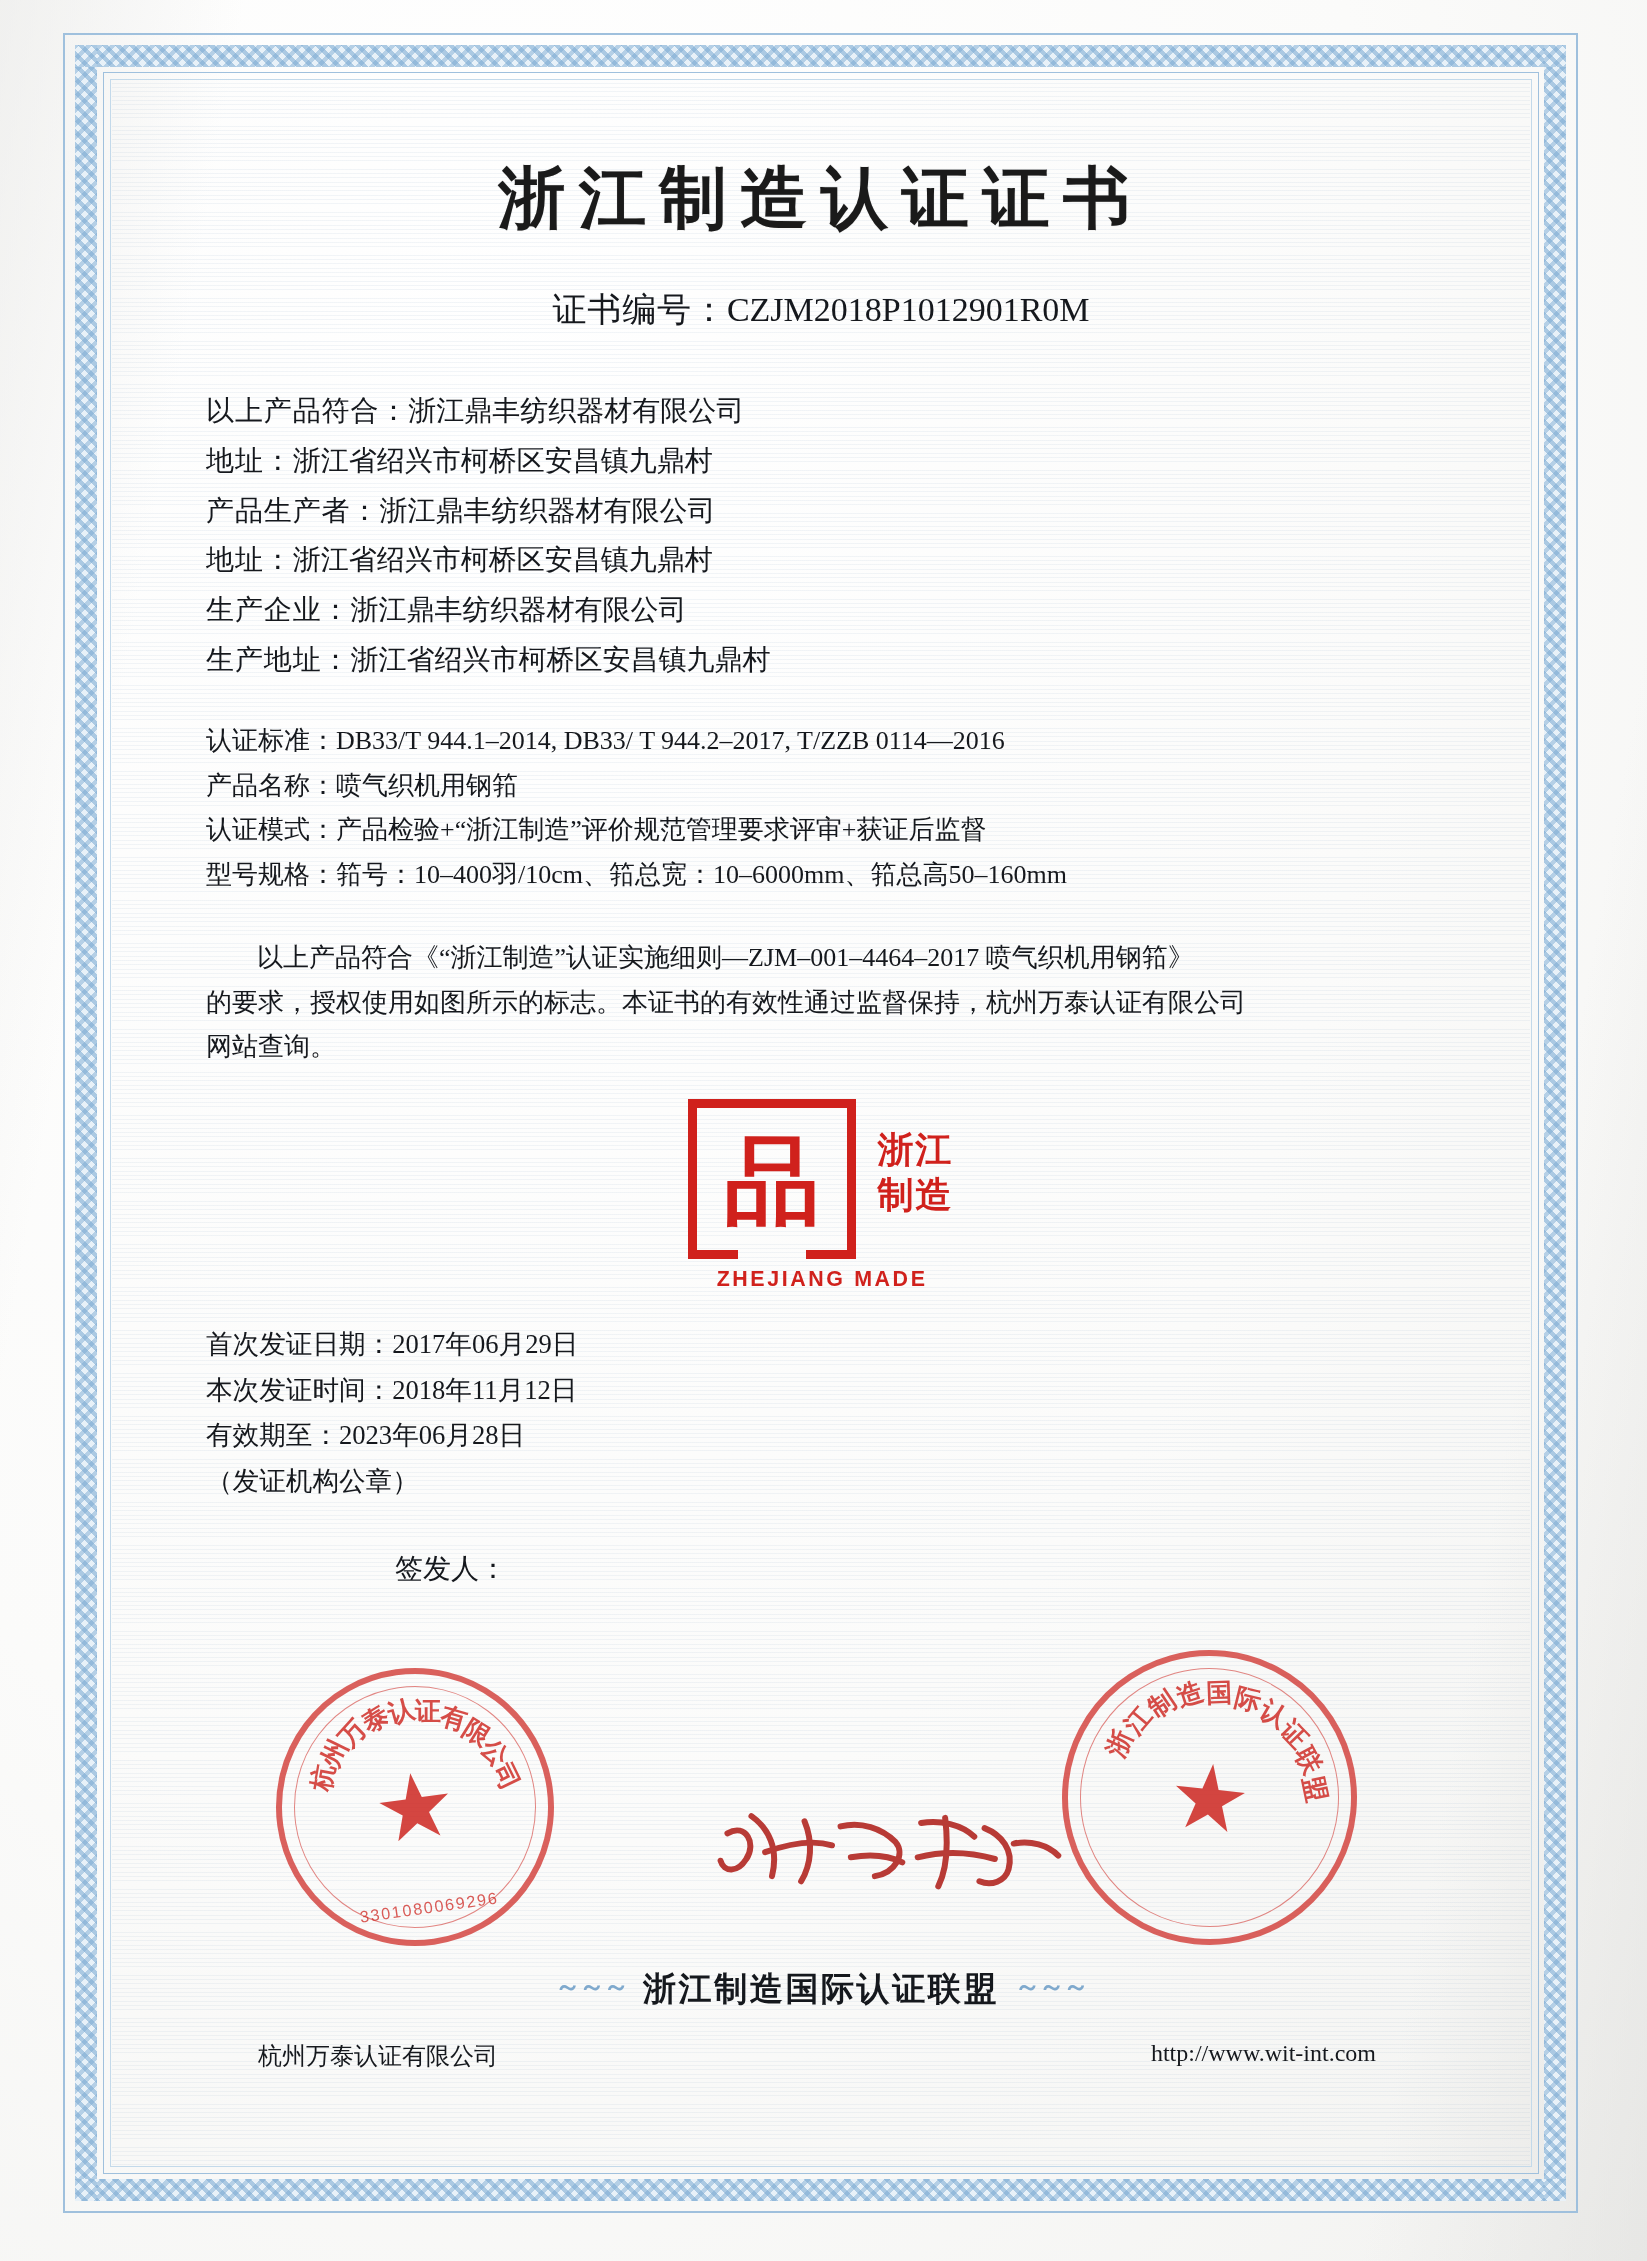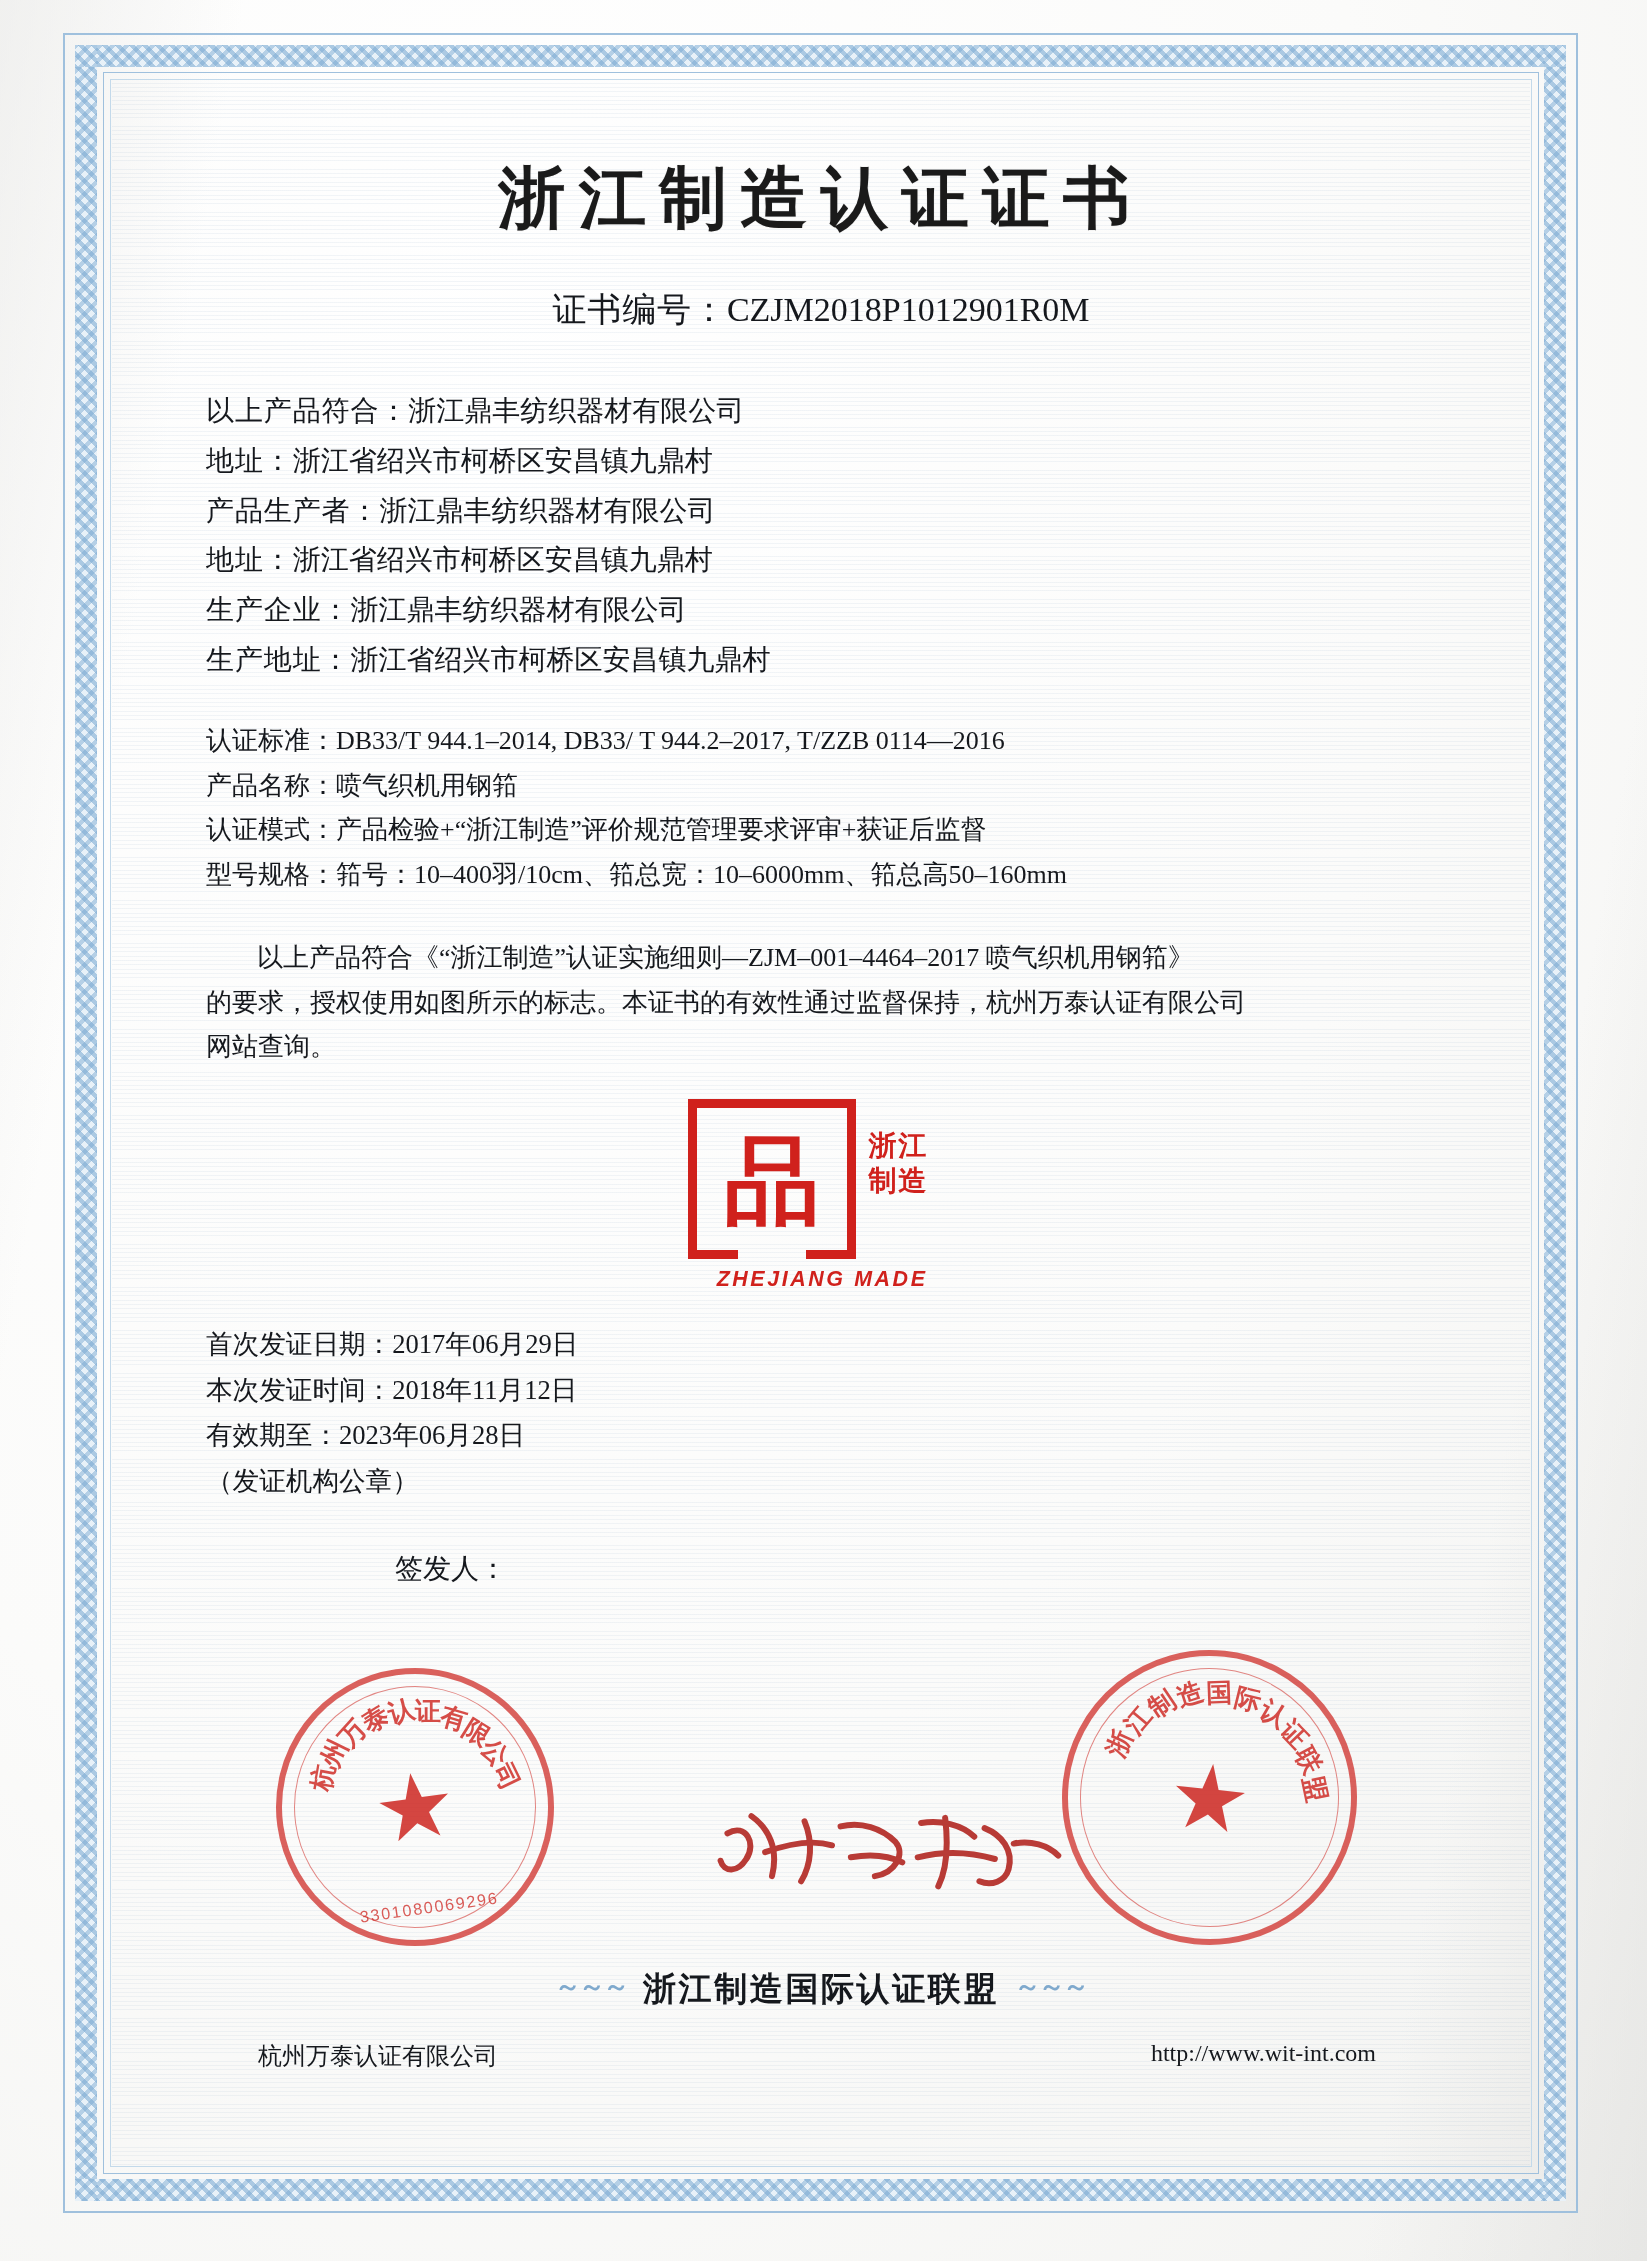--- a/index.html
+++ b/index.html
@@ -159,39 +159,38 @@
     left: 50%; top: 52%;
     transform: translate(-50%, -50%);
     font-size: 96px;
     font-weight: bold;
     color: #d0211c;
     font-family: "Liberation Serif", "DejaVu Serif", serif;
     line-height: 1;
   }
   .logo-side {
     position: absolute;
-    left: 189px; top: 29px;
+    left: 198px; top: 29px;
     width: 86px;
     color: #d0211c;
-    font-size: 28px;
+    font-size: 36px;
     line-height: 1.25;
     font-weight: bold;
     letter-spacing: 1.7px;
   }
   .logo-en {
     position: absolute;
     left: 5.1px; top: 168px;
     width: 275px;
     text-align: center;
     color: #d0211c;
     font-size: 21.4px;
     font-weight: bold;
     letter-spacing: 2.6px;
     font-family: "Liberation Sans", sans-serif;
-    font-style: italic;
   }
 
   
   .dates {
     margin: 9px 0 0 94px;
     font-size: 26.6px;
     line-height: 1.72;
     color: #15181d;
     position: relative;
     z-index: 3;

